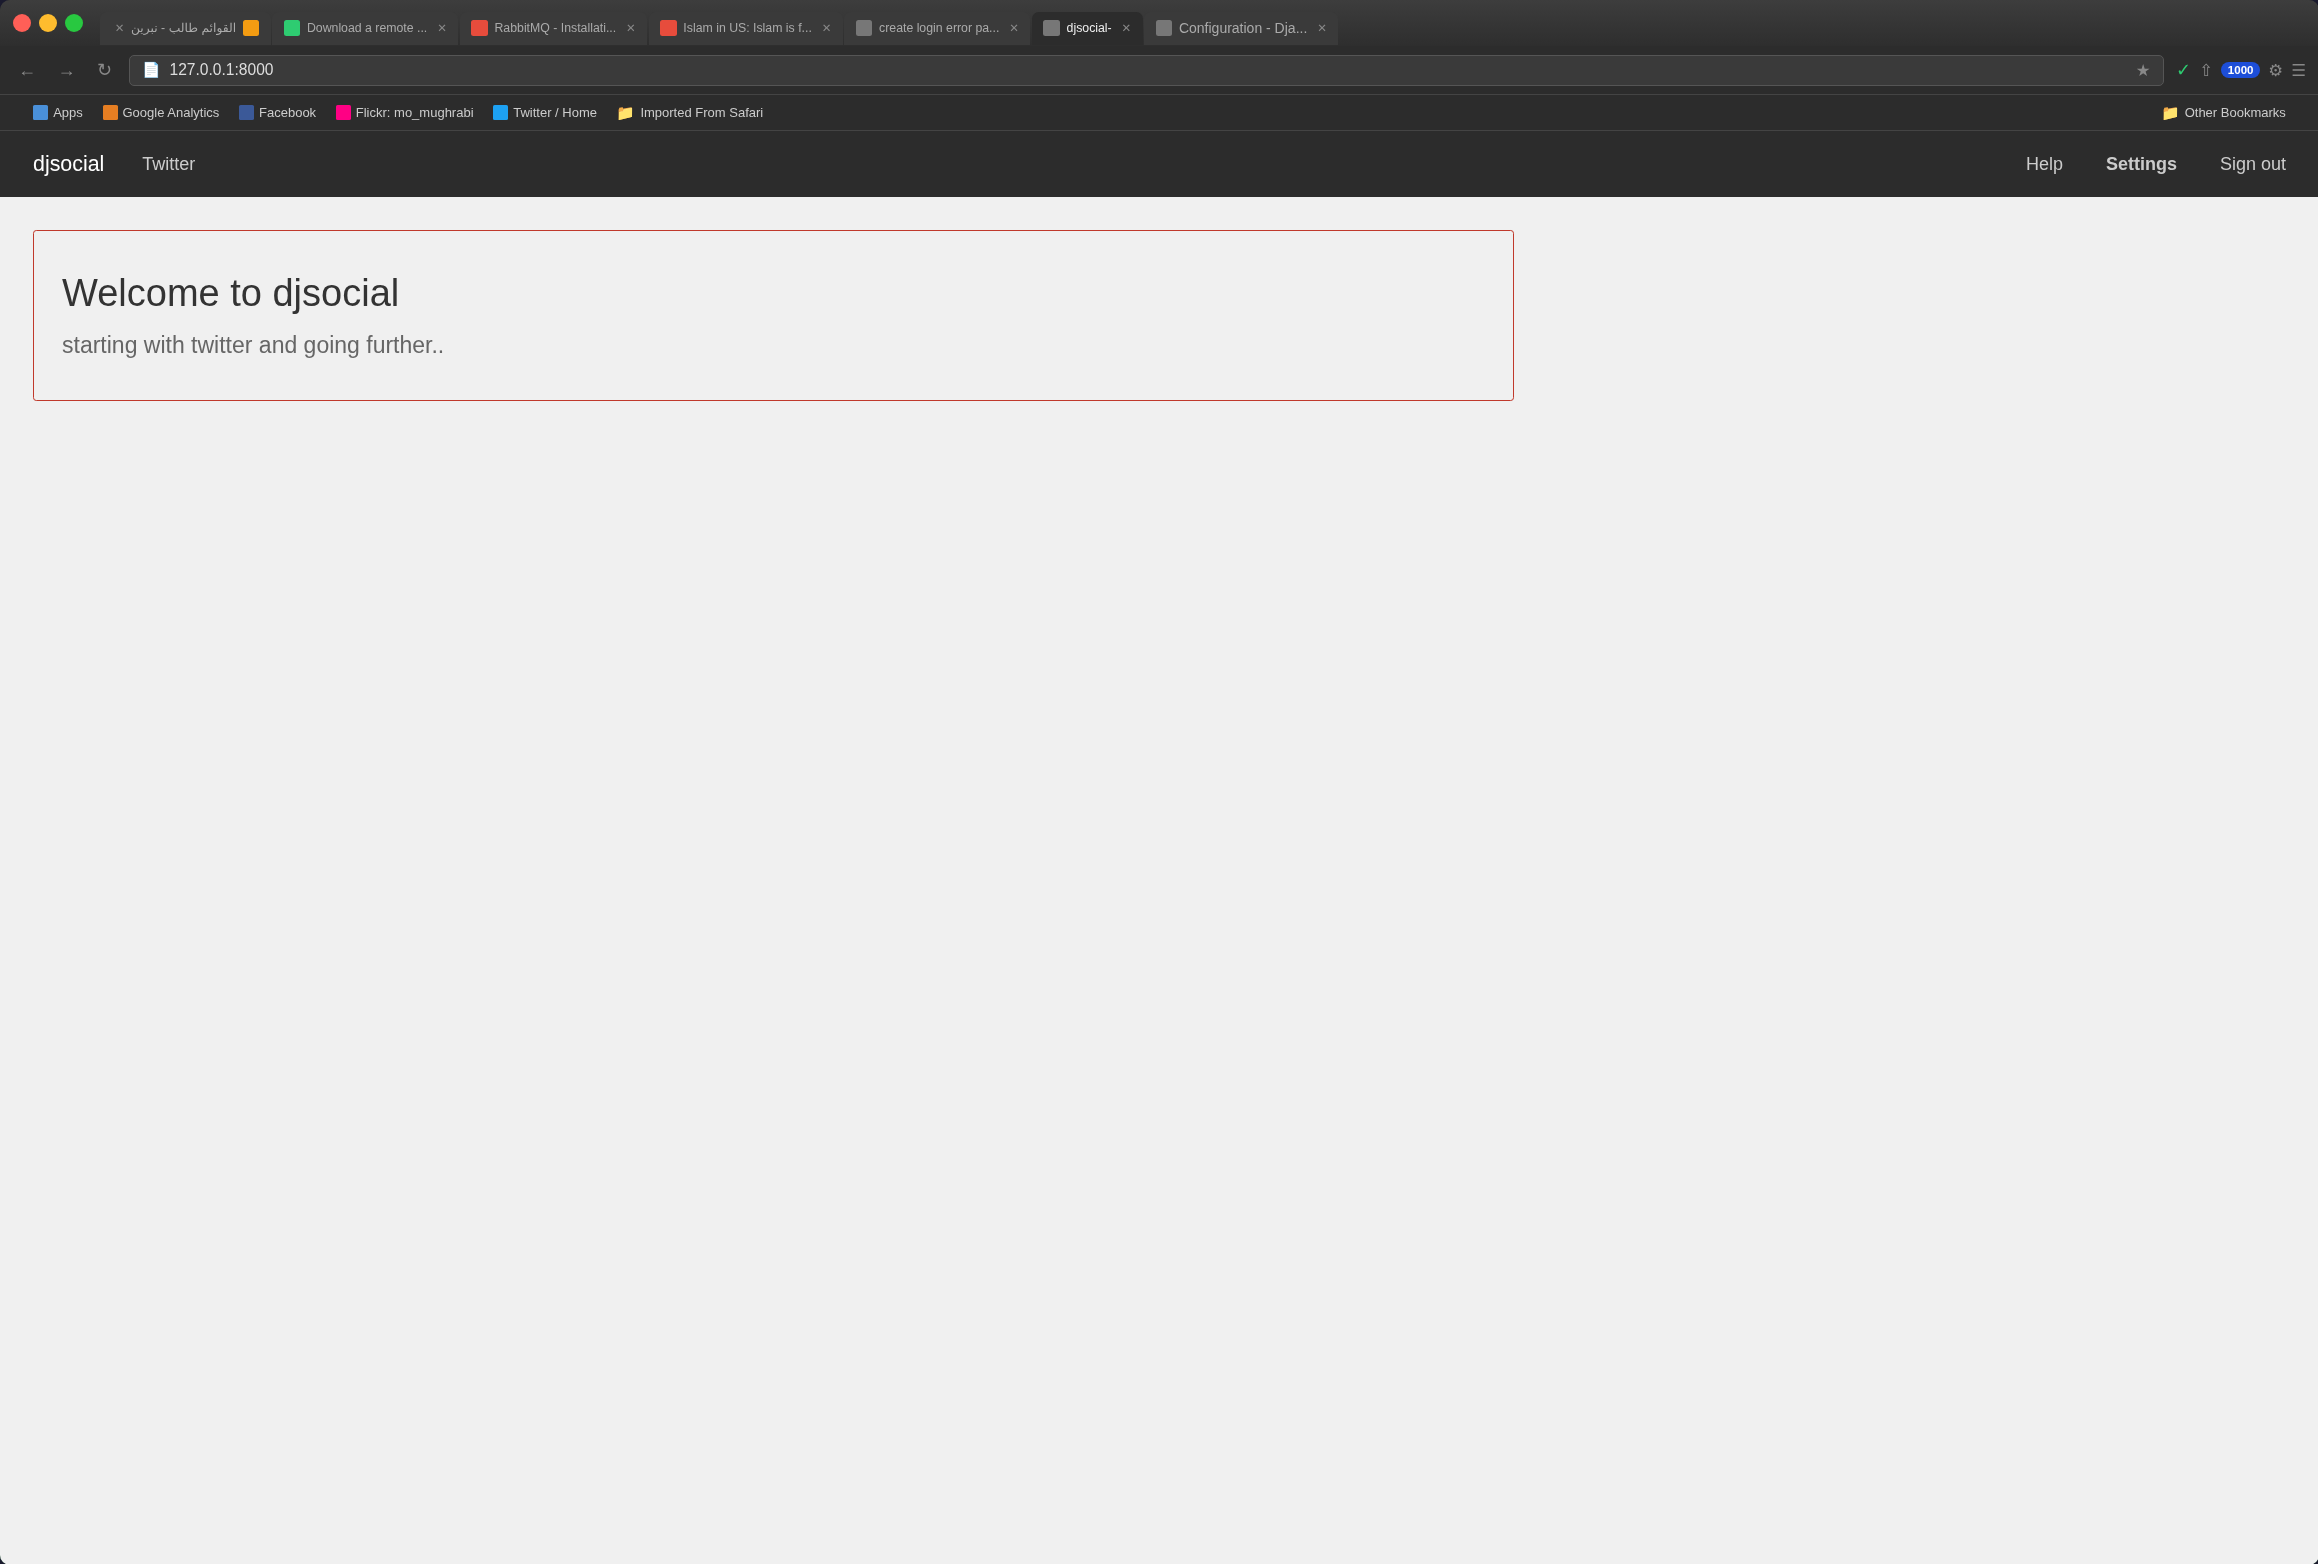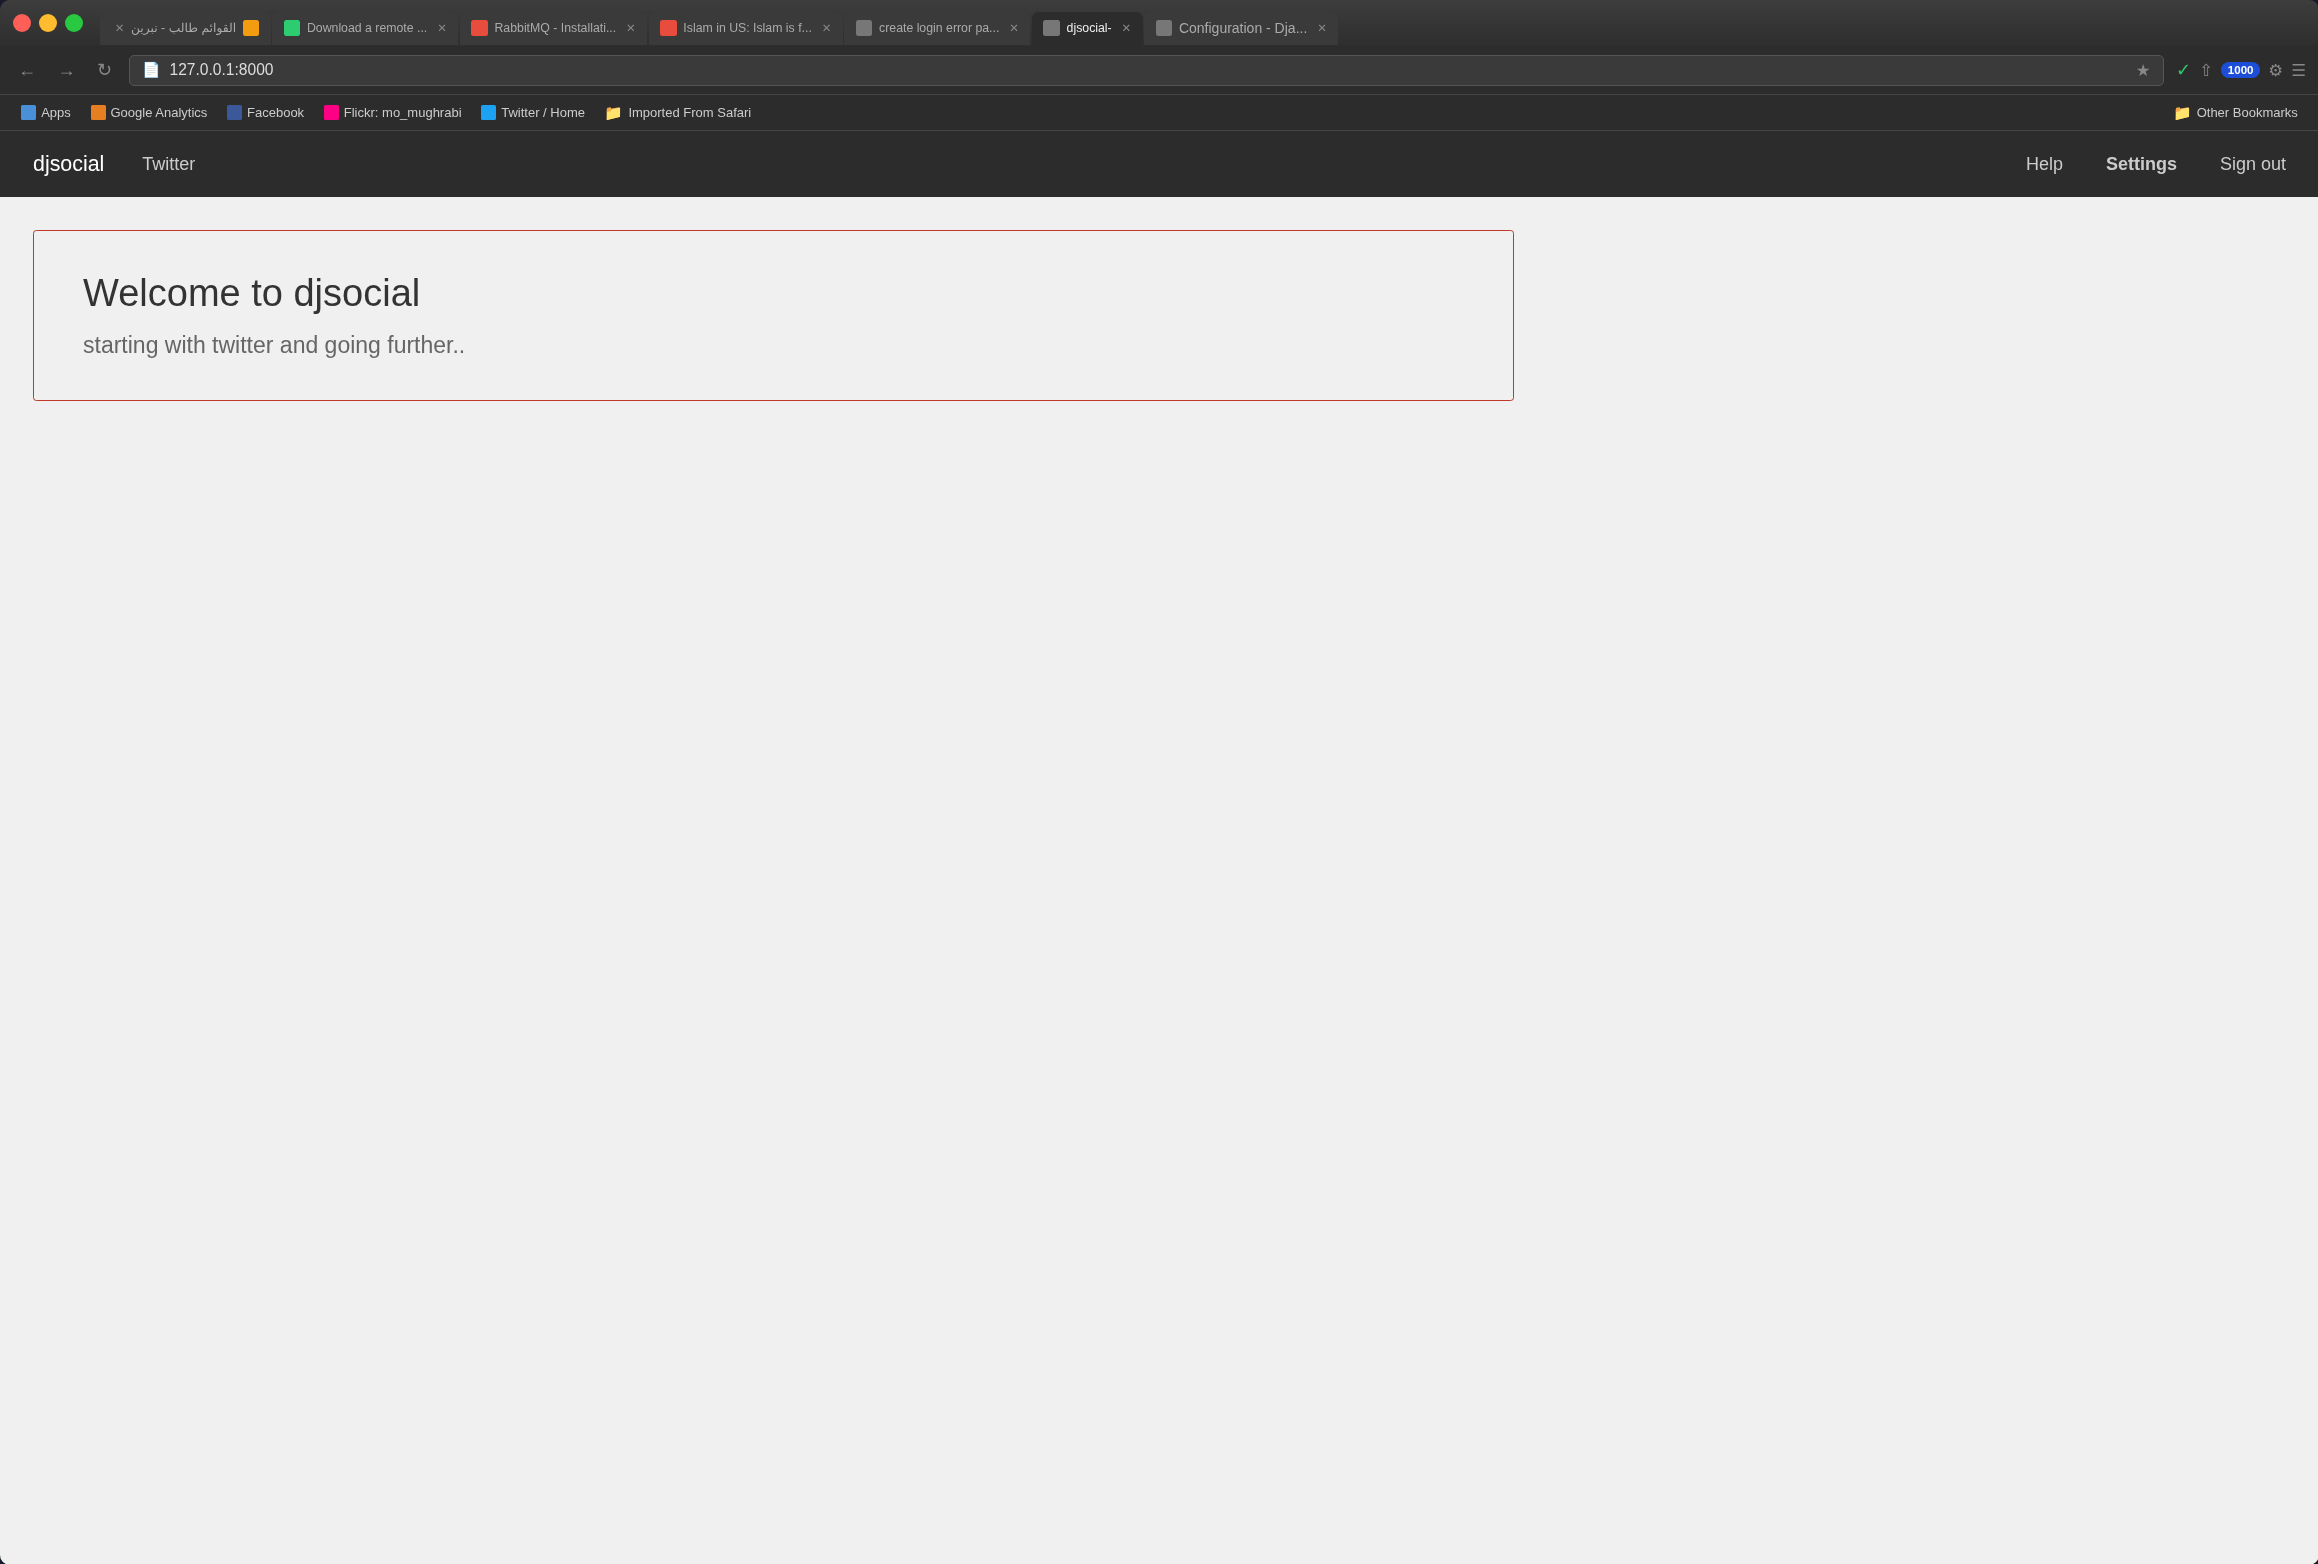--- a/index.html
+++ b/index.html
@@ -169,21 +169,21 @@
       min-width: 23px;
       text-align: center;
     }
 
     
     .bookmarks-bar {
       background: #2c2c2c;
       height: 36px;
       display: flex;
       align-items: center;
-      padding: 0 13px;
+      padding: 0 25px;
       gap: 3.3px;
       flex-shrink: 0;
       border-bottom: 0.8px solid #444;
       overflow: hidden;
     }
 
     .bookmark-item {
       display: flex;
       align-items: center;
       gap: 5px;
@@ -252,21 +252,21 @@
     .main-content {
       flex: 1;
       background: #f0f0f0;
       padding: 33px;
     }
 
     .welcome-box {
       background: #f0f0f0;
       border: 1.6px solid #c0392b;
       border-radius: 3.3px;
-      padding: 41px 49px;
+      padding: 41px 28px;
       max-width: 1481px;
     }
 
     .welcome-title {
       font-size: 38px;
       font-weight: 400;
       color: #333;
       margin-bottom: 16.5px;
     }
 

